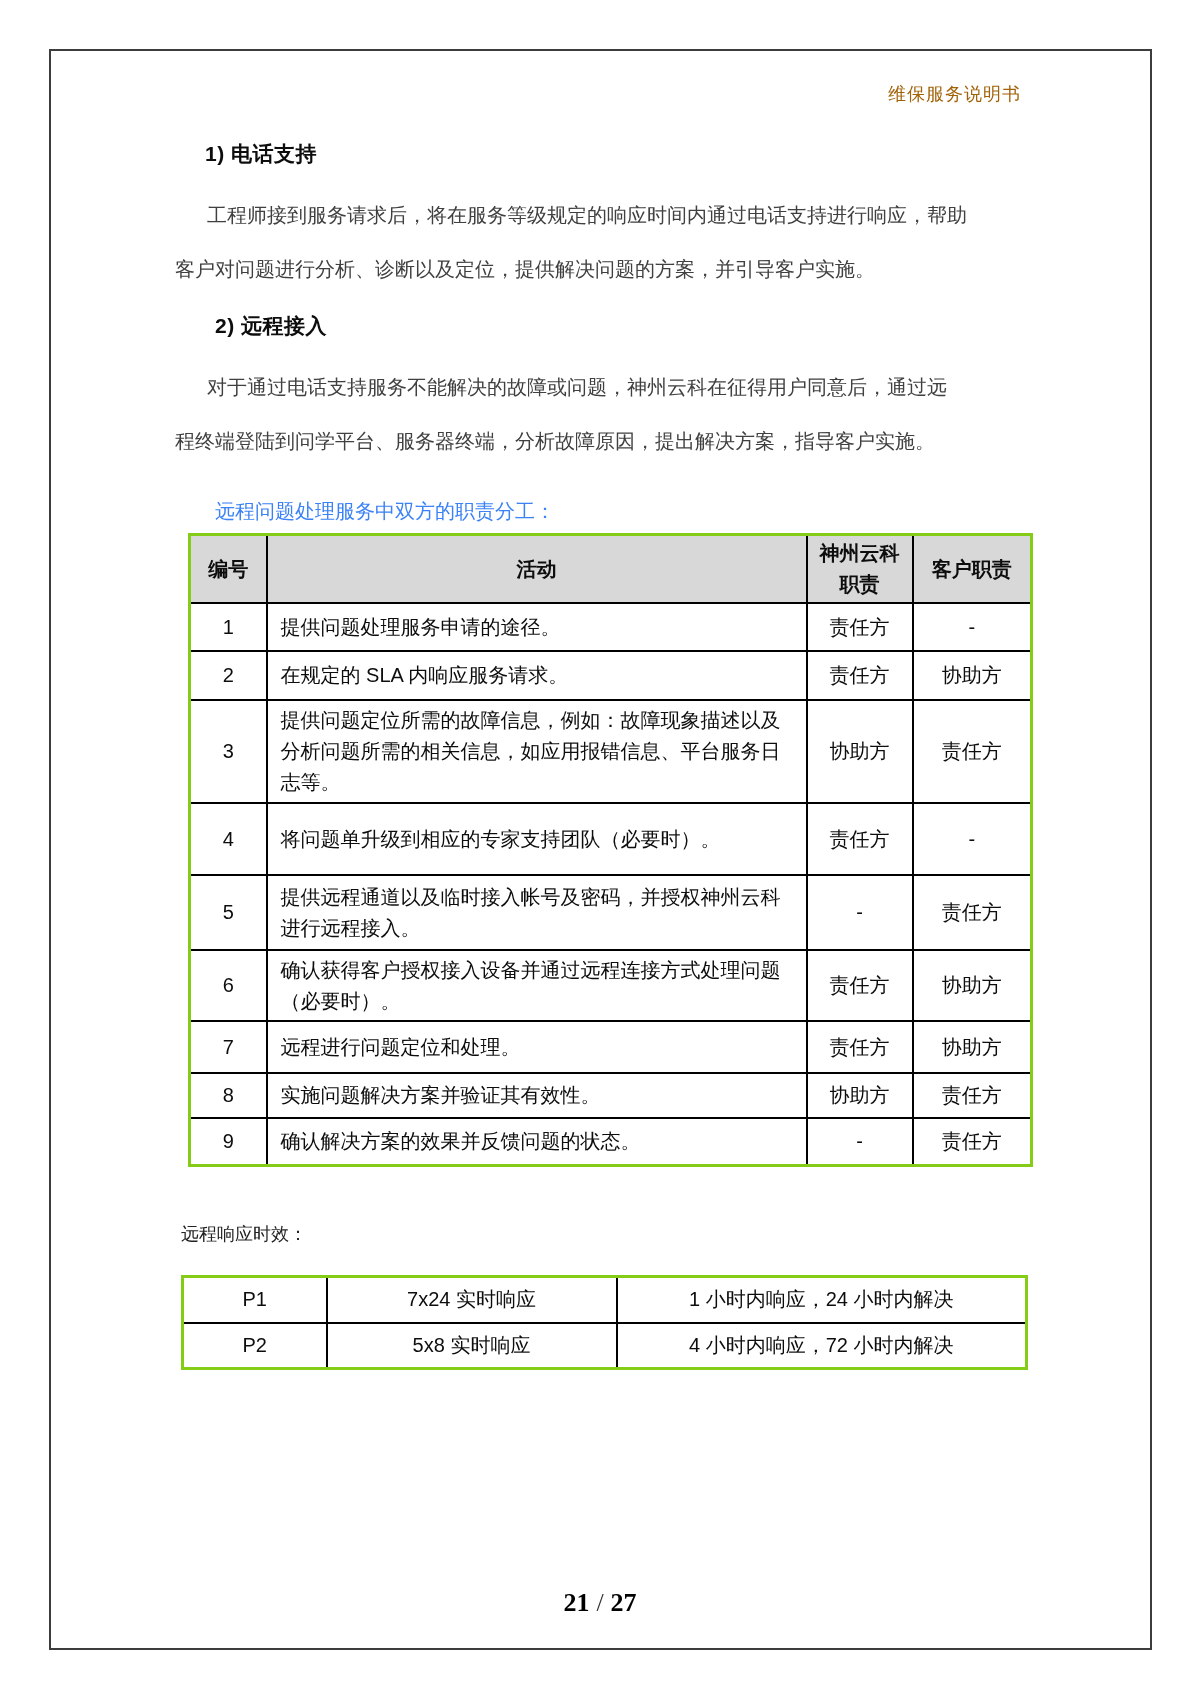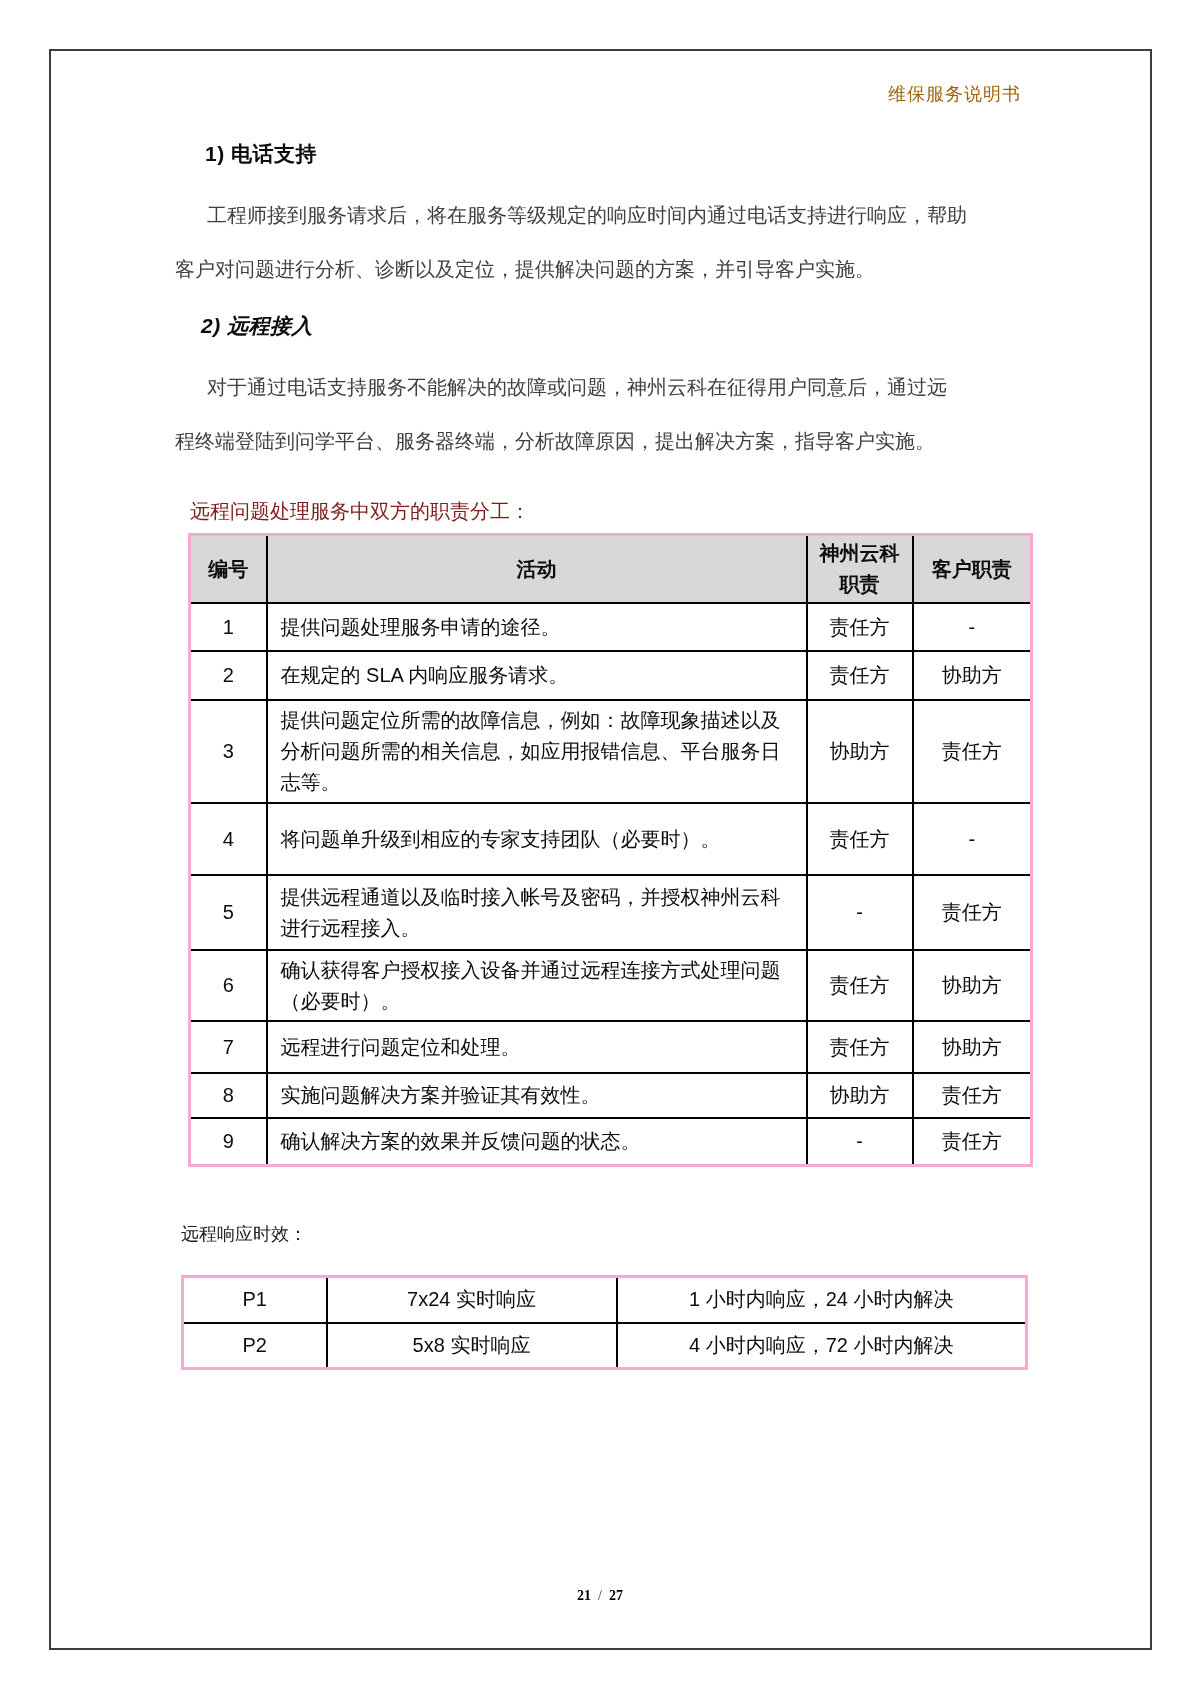--- a/index.html
+++ b/index.html
@@ -5,26 +5,26 @@
   html,body{margin:0;padding:0;background:#fff;}
   .page{position:relative;width:1200px;height:1698px;background:#fff;overflow:hidden;
         font-family:"Liberation Sans",sans-serif;color:#111;}
   .page-border{position:absolute;left:49px;top:49px;width:1099px;height:1597px;
         border:2px solid #3d3d3d;}
   .doc-header{position:absolute;left:888px;top:82px;width:260px;
         font-family:"Liberation Serif",serif;font-size:18px;letter-spacing:1px;color:#a16207;}
   .sec-heading{position:absolute;font-size:21px;font-weight:bold;color:#0d0d0d;letter-spacing:.5px;}
   .para{position:absolute;left:175px;width:810px;font-size:20px;line-height:54px;
         color:#404040;white-space:pre-line;text-indent:32px;}
-  .table-intro{position:absolute;left:190px;font-size:20px;color:#7f1d1d;}
+  .table-intro{position:absolute;left:215px;font-size:20px;color:#3b82f6;}
   .label2{position:absolute;left:181px;font-size:18px;color:#222;}
   table{border-collapse:collapse;table-layout:fixed;position:absolute;background:#fff;}
   #resp-table{left:188px;top:533px;width:842px;}
   #sla-table{left:181px;top:1275px;width:844px;}
-  table{border:3px solid #f9a8d4;padding-left:12px;}
+  table{border:3px solid #84cc16;padding-left:12px;}
   td,th{border:2px solid #000;font-size:20px;font-weight:normal;color:#0d0d0d;
         vertical-align:middle;text-align:center;padding:2px 6px;line-height:1.55;}
   th{background:#d8d8d8;font-weight:bold;white-space:pre-line;font-size:20px;}
   td.activity{text-align:left;padding-left:13px;white-space:pre-line;}
   
   #resp-table tr.hdr{height:67px;}
   #resp-table tr.r1{height:48px;}
   #resp-table tr.r2{height:49px;}
   #resp-table tr.r3{height:103px;}
   #resp-table tr.r4{height:72px;}
@@ -32,37 +32,37 @@
   #resp-table tr.r6{height:71px;}
   #resp-table tr.r7{height:52px;}
   #resp-table tr.r8{height:45px;}
   #resp-table tr.r9{height:47px;}
   
   #sla-table tr.hdr{height:92px;}
   #sla-table tr.s1{height:46px;}
   #sla-table tr.s2{height:46px;}
   #sla-table tr.s3{height:44px;}
   .footer{position:absolute;left:0;top:1588px;width:1200px;text-align:center;
-        font-family:"Liberation Serif",serif;font-size:14px;color:#000;}
+        font-family:"Liberation Serif",serif;font-size:26px;color:#000;}
   .footer .num{font-weight:bold;}
   .footer .sep{font-weight:normal;padding:0 7px;color:#333;}
 </style>
 </head>
 <body>
 
 <div class="page">
   <div class="page-border"></div>
 
   <div class="doc-header">维保服务说明书</div>
 
   <div class="sec-heading" style="left:205px;top:140px;text-align:center;">1) 电话支持</div>
   <div class="para" style="top:188px;">工程师接到服务请求后，将在服务等级规定的响应时间内通过电话支持进行响应，帮助
 客户对问题进行分析、诊断以及定位，提供解决问题的方案，并引导客户实施。</div>
 
-  <div class="sec-heading" style="left:201px;top:312px;font-style:italic;">2) 远程接入</div>
+  <div class="sec-heading" style="left:215px;top:312px;">2) 远程接入</div>
   <div class="para" style="top:360px;">对于通过电话支持服务不能解决的故障或问题，神州云科在征得用户同意后，通过远
 程终端登陆到问学平台、服务器终端，分析故障原因，提出解决方案，指导客户实施。</div>
 
   <div class="table-intro" style="top:498px;">远程问题处理服务中双方的职责分工：</div>
 
   <table id="resp-table">
     <colgroup>
       <col style="width:77px;">
         <col style="width:540px;">
         <col style="width:106px;">

